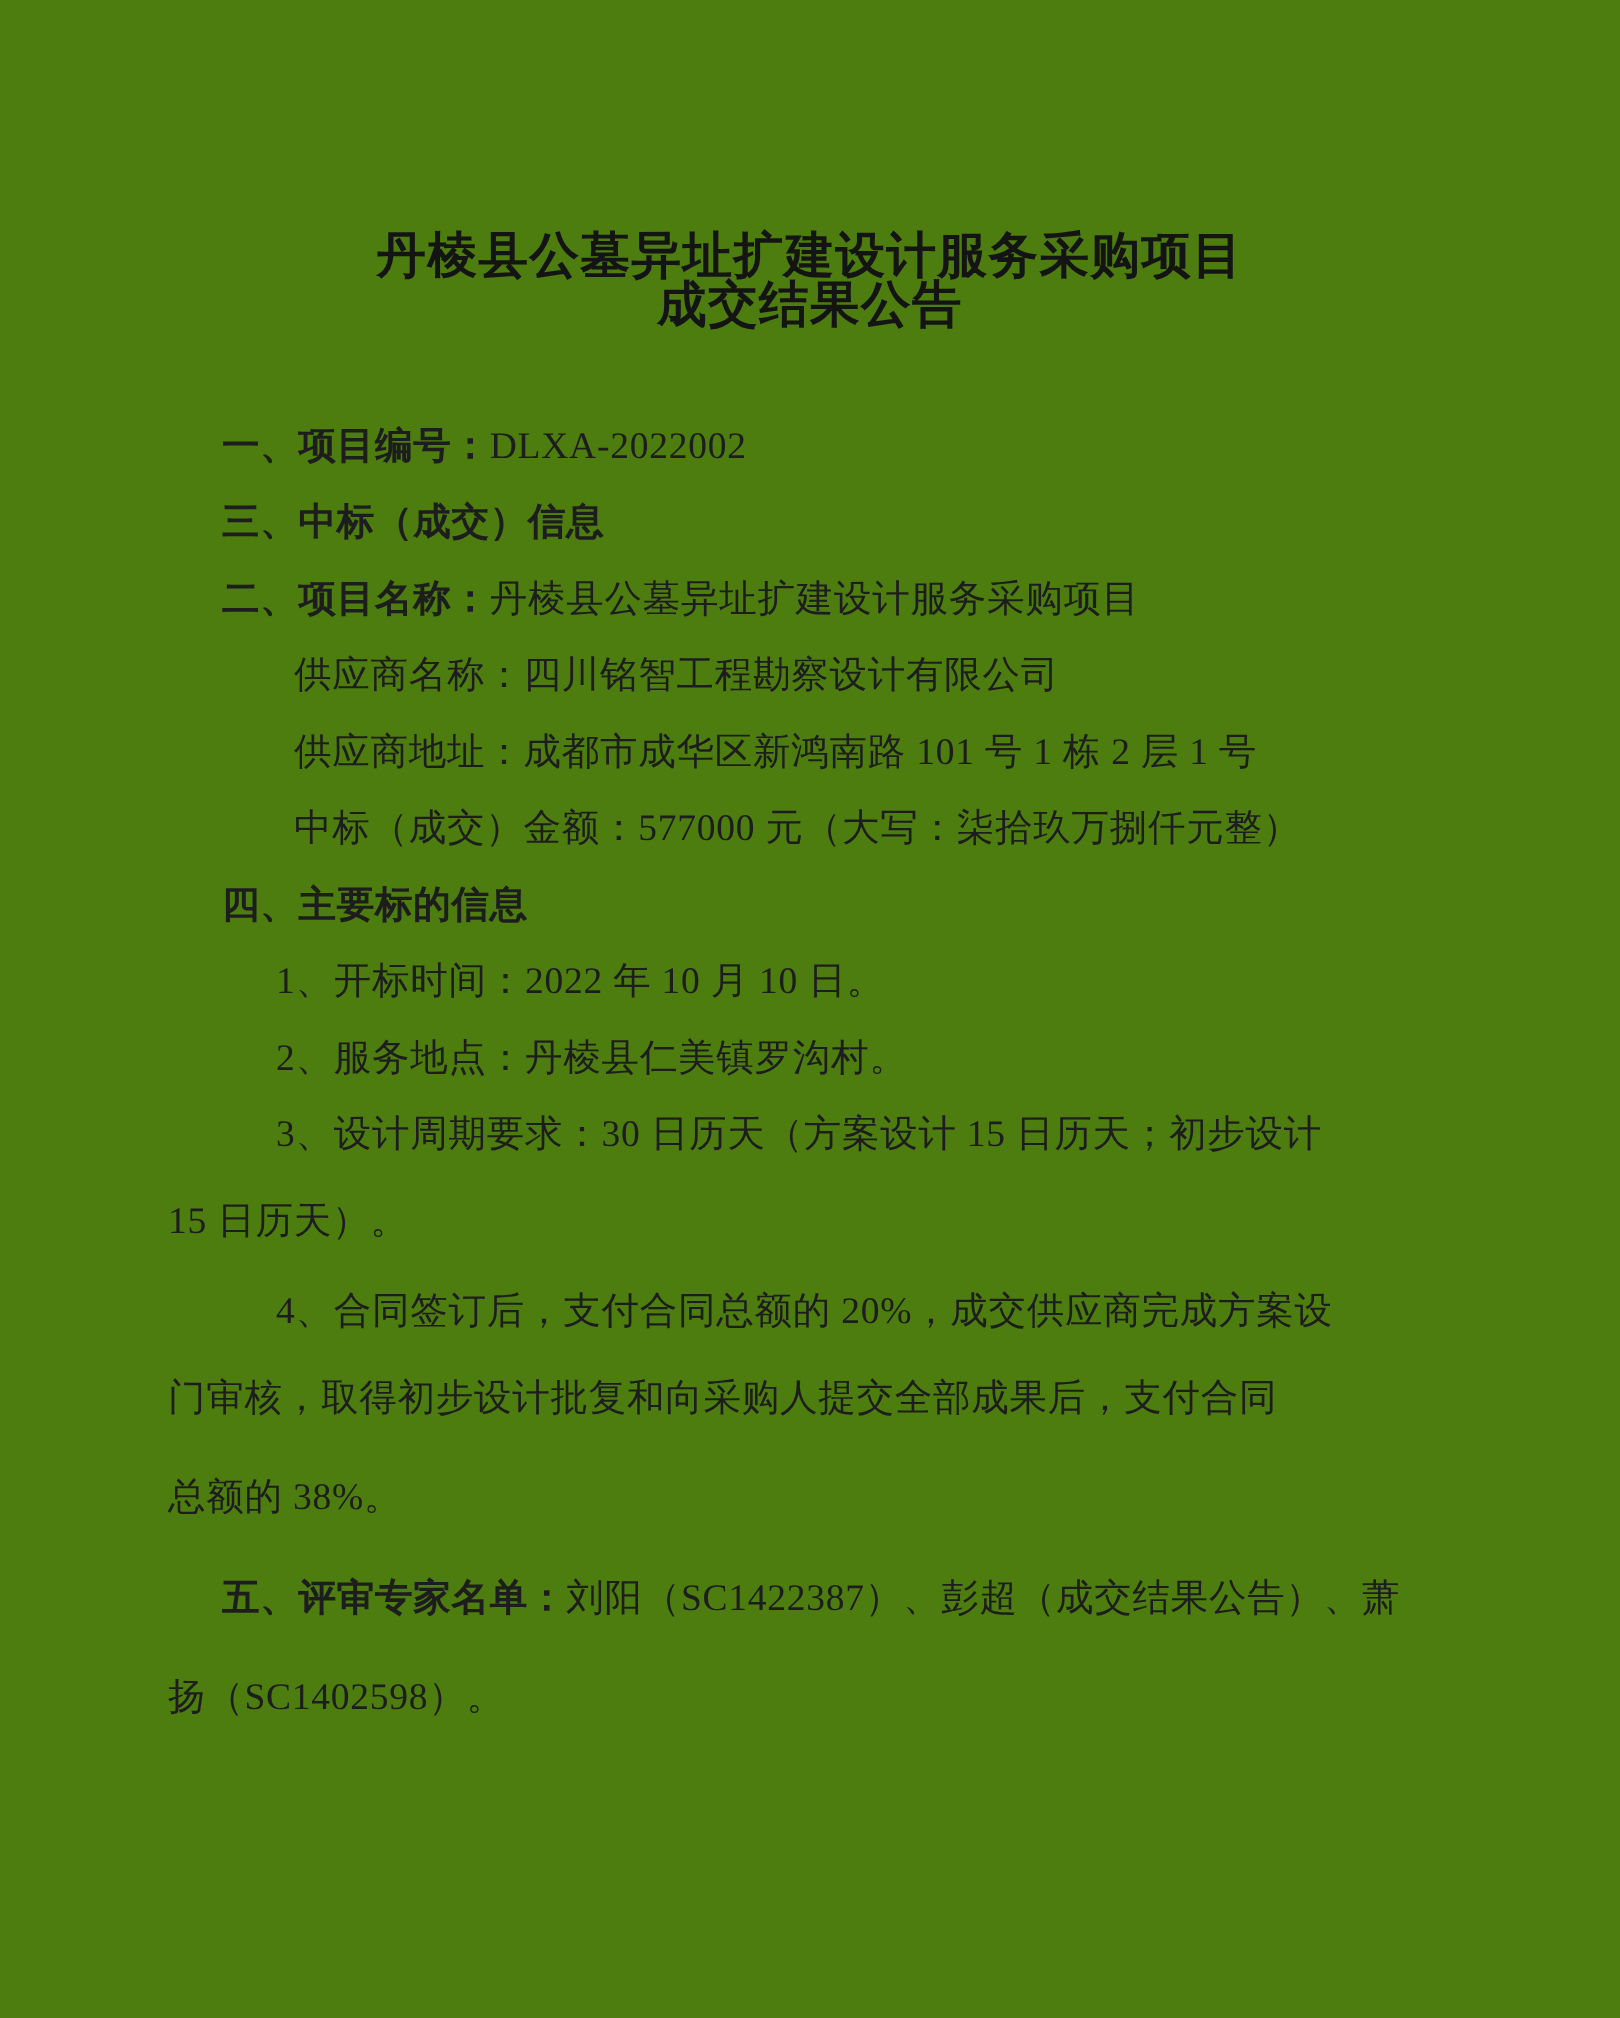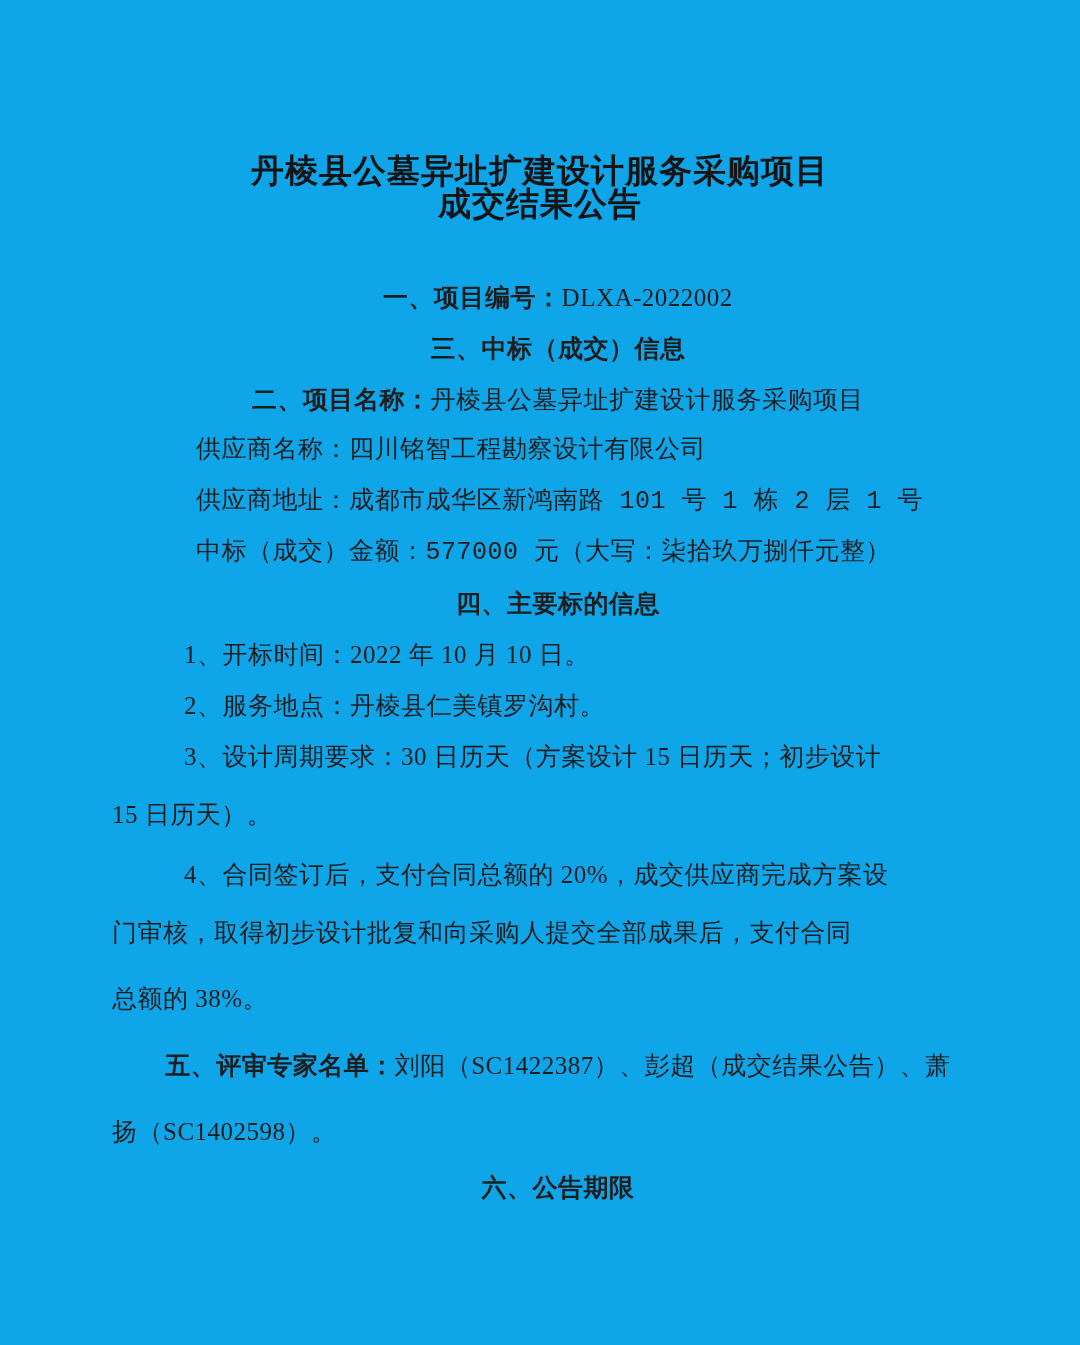--- a/index.html
+++ b/index.html
@@ -11,21 +11,21 @@
     width: 1080px;
     height: 1345px;
     position: relative;
     font-family: "Liberation Serif", "DejaVu Serif", serif;
     color: #1a1a1a;
     overflow: hidden;
   }
   .page {
     position: absolute;
     inset: 0;
-    background: #0ea5e9;
+    background: #4d7c0f;
     padding: 0;
   }
   .doc {
     position: absolute;
     left: 112px;
     top: 0;
     width: 856px;
   }
   .title {
     text-align: center;
@@ -44,30 +44,28 @@
     margin-top: 64px;
     font-size: 25px;
     line-height: 1.0;
     color: #1d1d1d;
   }
   .sec {
     font-weight: bold;
     letter-spacing: 0.5px;
     margin-top: 26px;
     text-indent: 36px;
-    text-align: center;
   }
   .sec .val {
     font-weight: normal;
   }
   .sub {
     margin-top: 26px;
     text-indent: 84px;
     letter-spacing: 0.5px;
-    font-family: Liberation Mono, monospace;
   }
   .sub2 {
     margin-top: 26px;
     text-indent: 72px;
     letter-spacing: 0.5px;
   }
   .para {
     margin-top: 26px;
     text-indent: 60px;
     letter-spacing: 0.5px;
@@ -126,17 +124,16 @@
       <div class="para cont">15 日历天）。</div>
       <div class="sub2">4、合同签订后，支付合同总额的 20%，成交供应商完成方案设</div>
       <div class="para cont">门审核，取得初步设计批复和向采购人提交全部成果后，支付合同</div>
       <div class="para cont">总额的 38%。</div>
 
       <div class="sec wrap">
         <span>五、评审专家名单：</span><span class="val">刘阳（SC1422387）、彭超（成交结果公告）、萧</span>
       </div>
       <div class="para cont">扬（SC1402598）。</div>
 
-      <div class="sec nowrap-last">六、公告期限</div>
 
     </div>
   </div>
 </div>
 
 </body></html>

